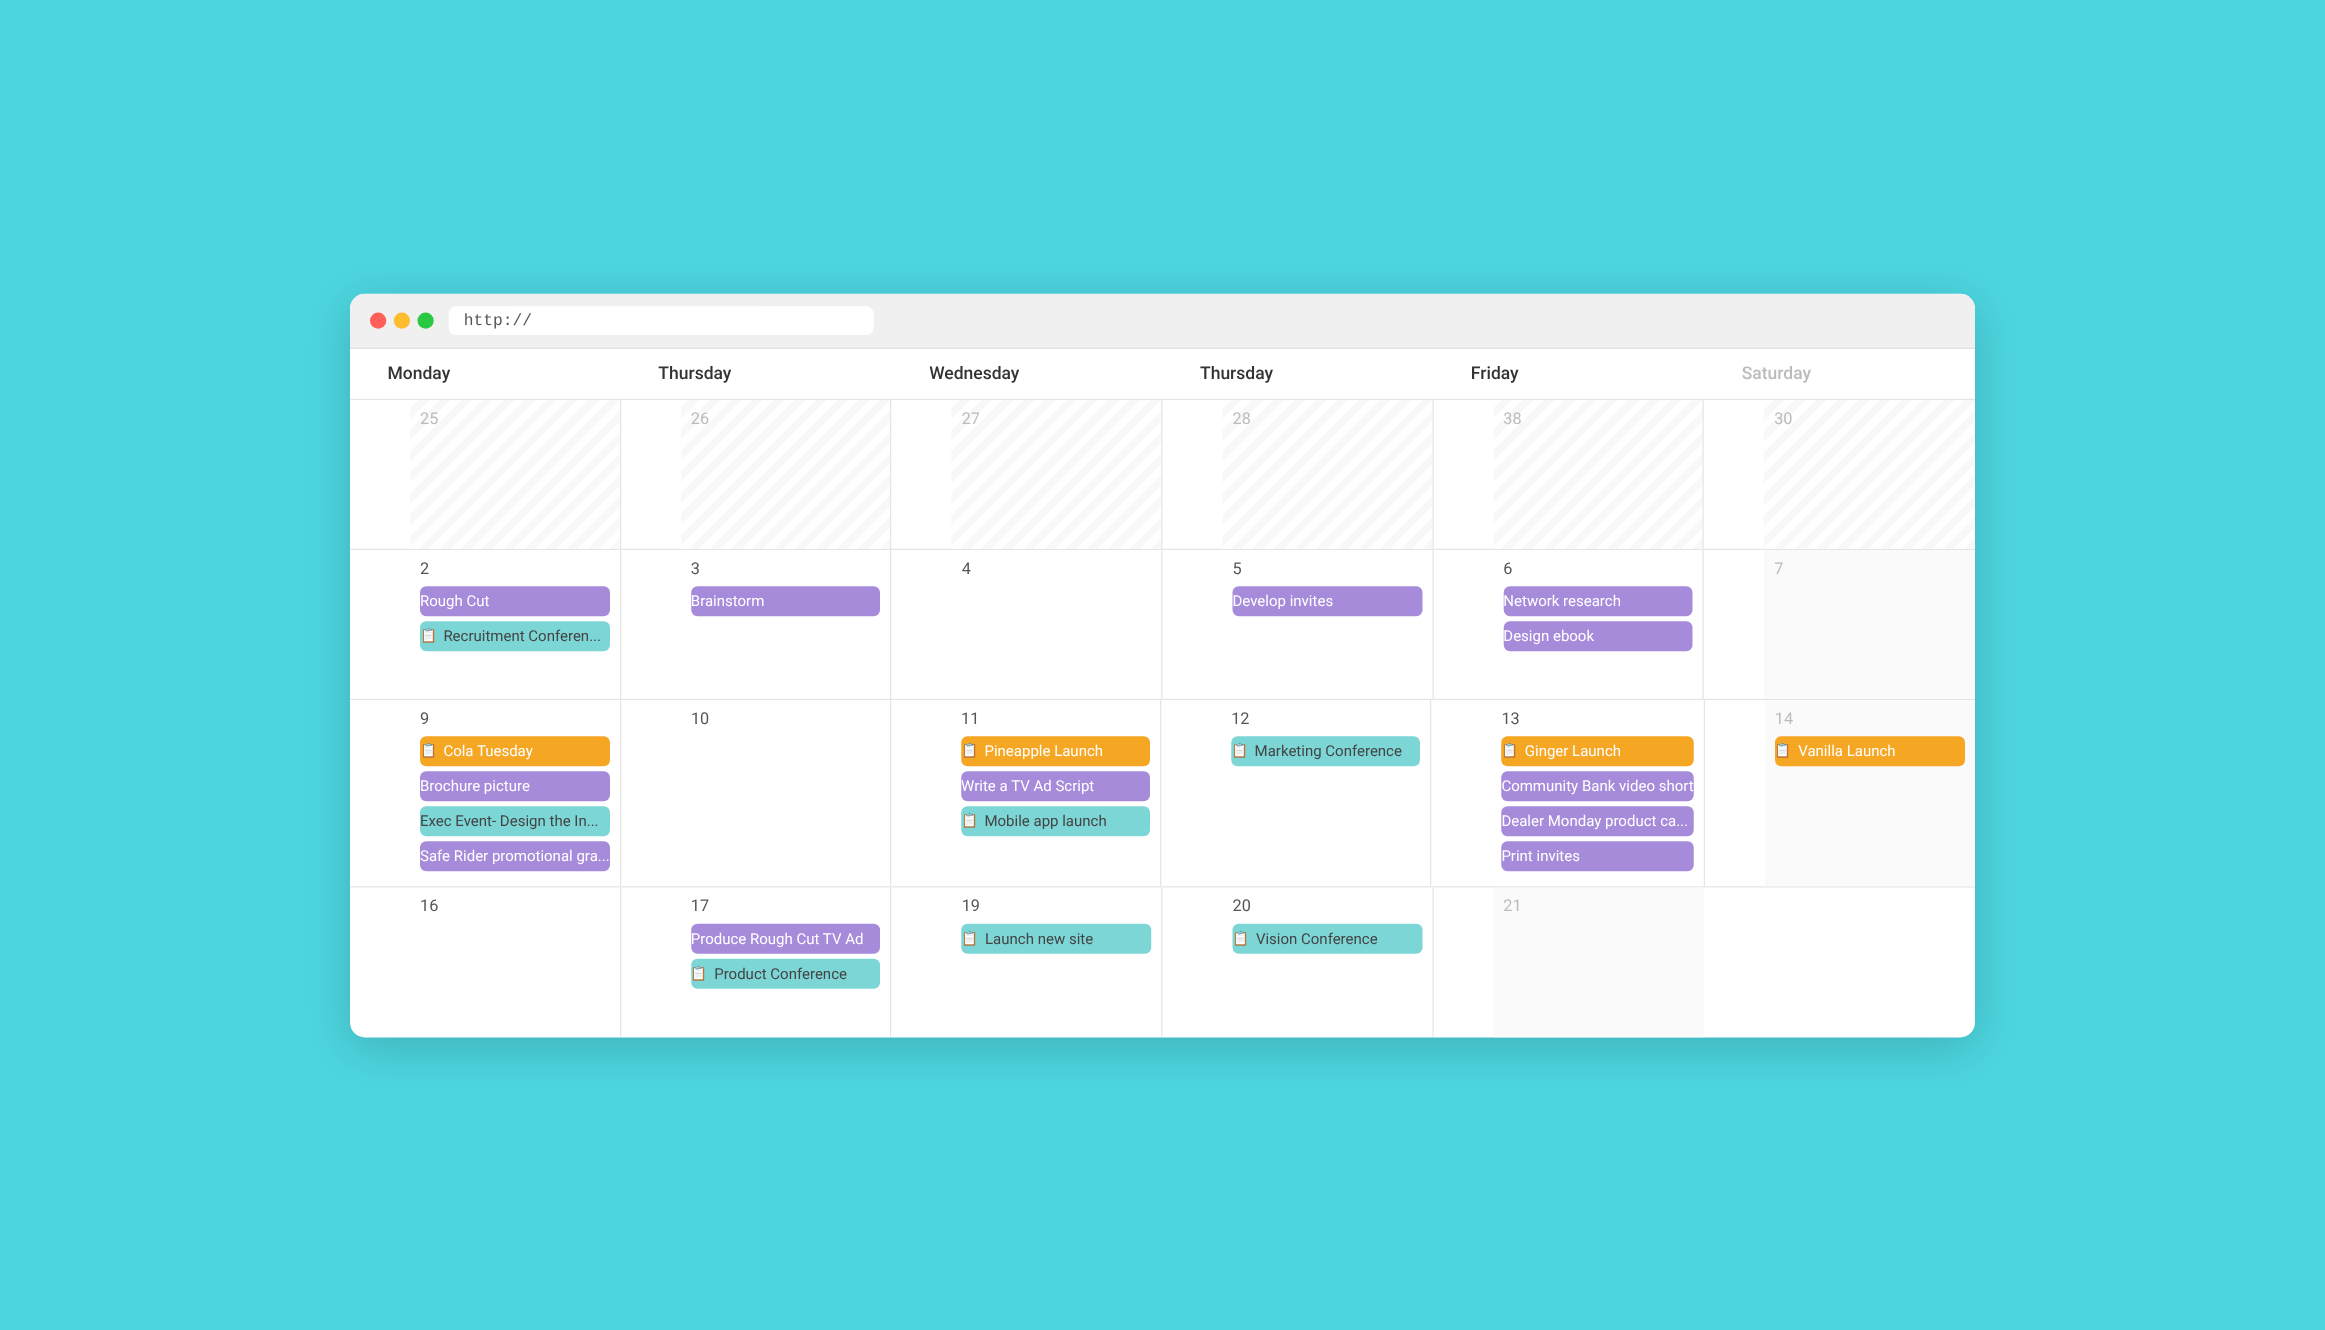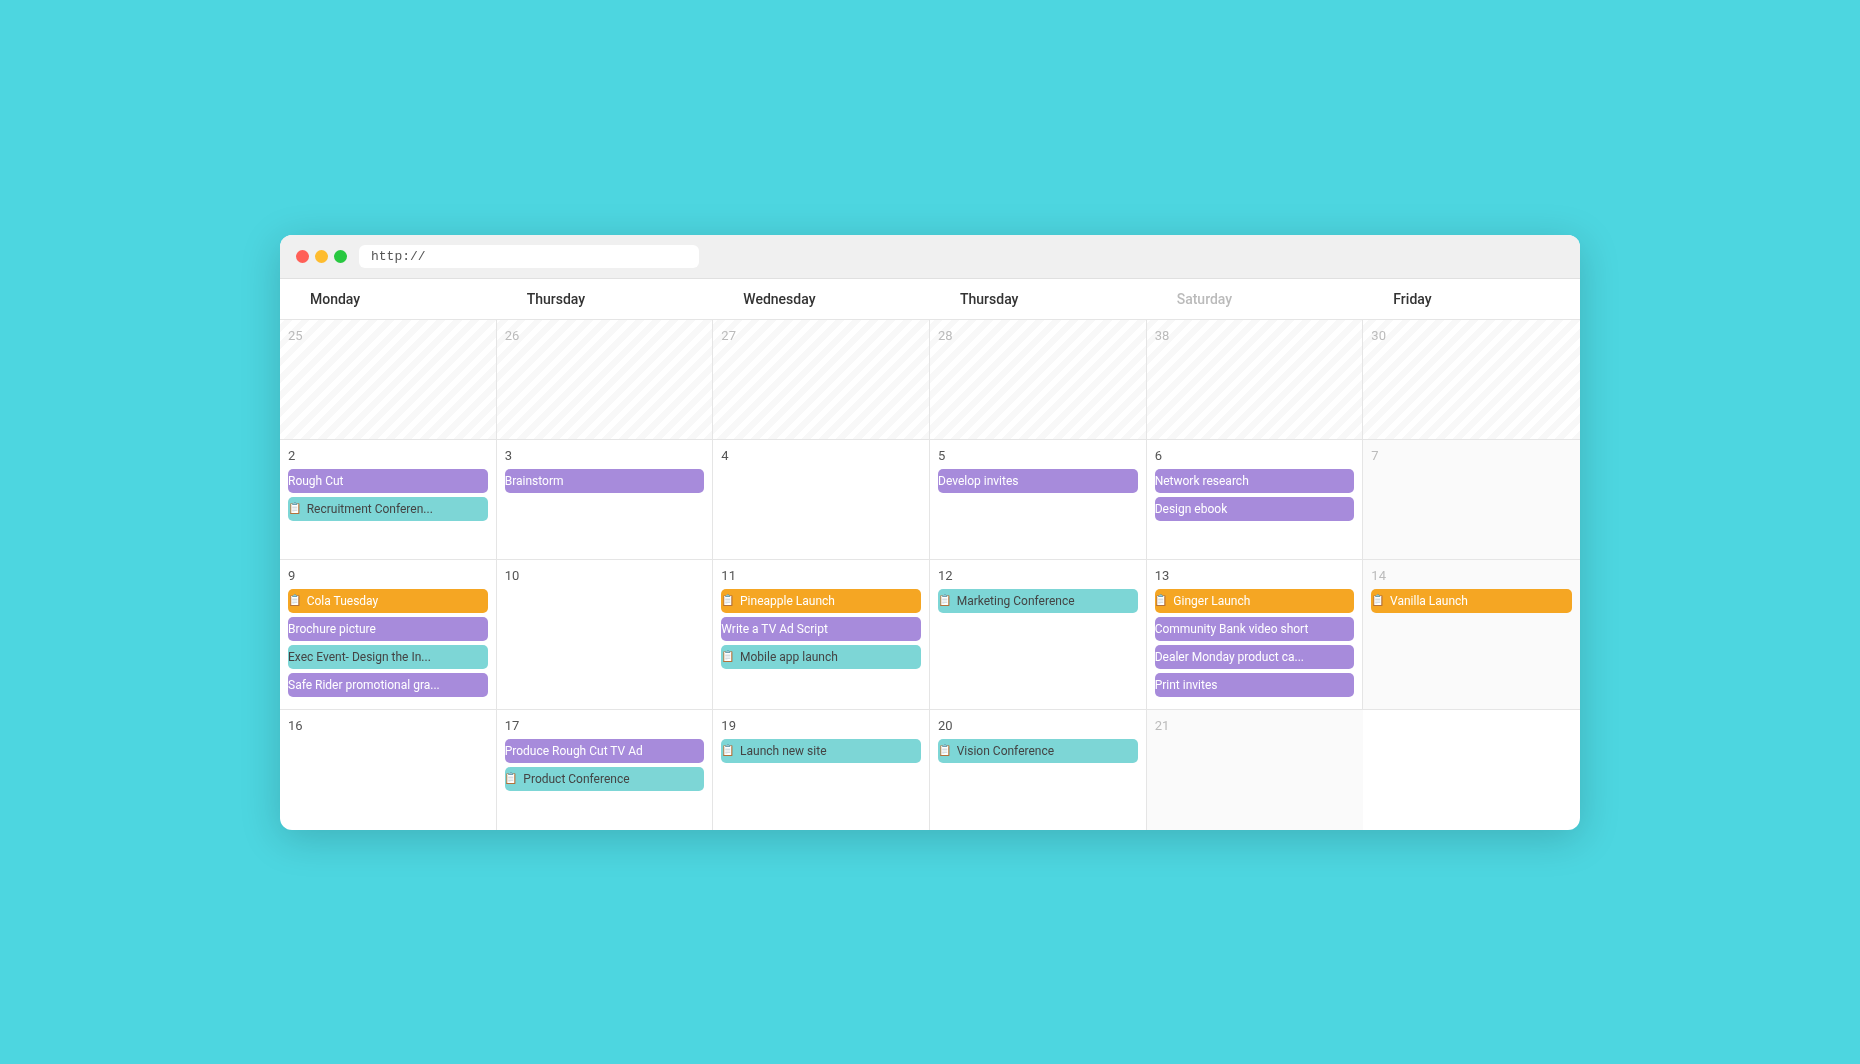--- a/index.html
+++ b/index.html
@@ -76,20 +76,21 @@
       border-bottom: 1px solid #e5e5e5;
       min-height: 120px;
     }
     .calendar-row:last-child {
       border-bottom: none;
     }
     .calendar-cell {
       border-right: 1px solid #e5e5e5;
       padding: 8px;
       position: relative;
+      margin-left: 48px;
     }
     .calendar-cell:last-child {
       border-right: none;
     }
     .calendar-cell.past-month {
       background: repeating-linear-gradient(
         -45deg,
         #f8f8f8,
         #f8f8f8 6px,
         #fff 6px,
@@ -150,22 +151,22 @@
     <div class="url-bar">
       http://<span></span>
     </div>
   </div>
   <div class="calendar">
     <div class="calendar-header" id="cal-header">
         <div class="day-header">Monday</div>
         <div class="day-header">Thursday</div>
         <div class="day-header">Wednesday</div>
         <div class="day-header">Thursday</div>
+        <div class="day-header">Friday</div>
         <div class="day-header saturday">Saturday</div>
-        <div class="day-header">Friday</div>
       </div>
     <div class="calendar-body" id="cal-body">
         <div class="calendar-row">
           <div class="calendar-cell past-month">
             <div class="cell-number muted">25</div>
           </div>
           <div class="calendar-cell past-month">
             <div class="cell-number muted">26</div>
           </div>
           <div class="calendar-cell past-month">

